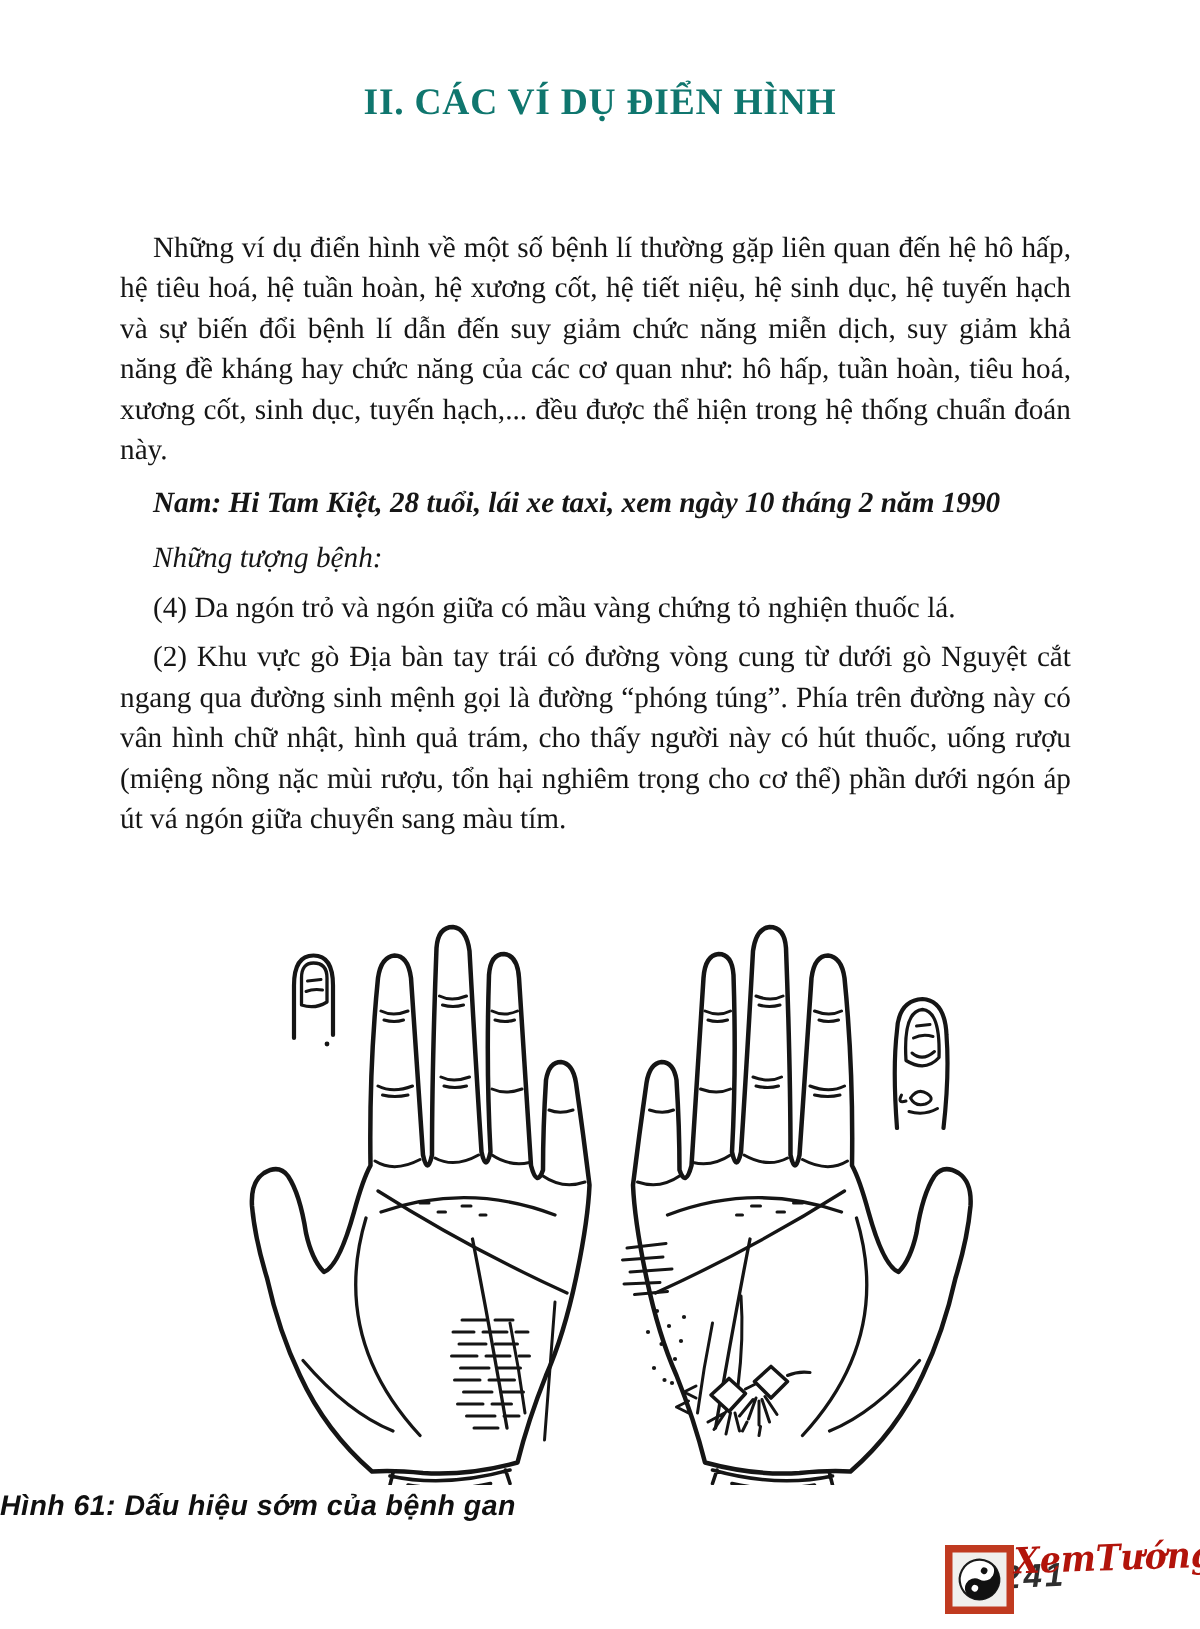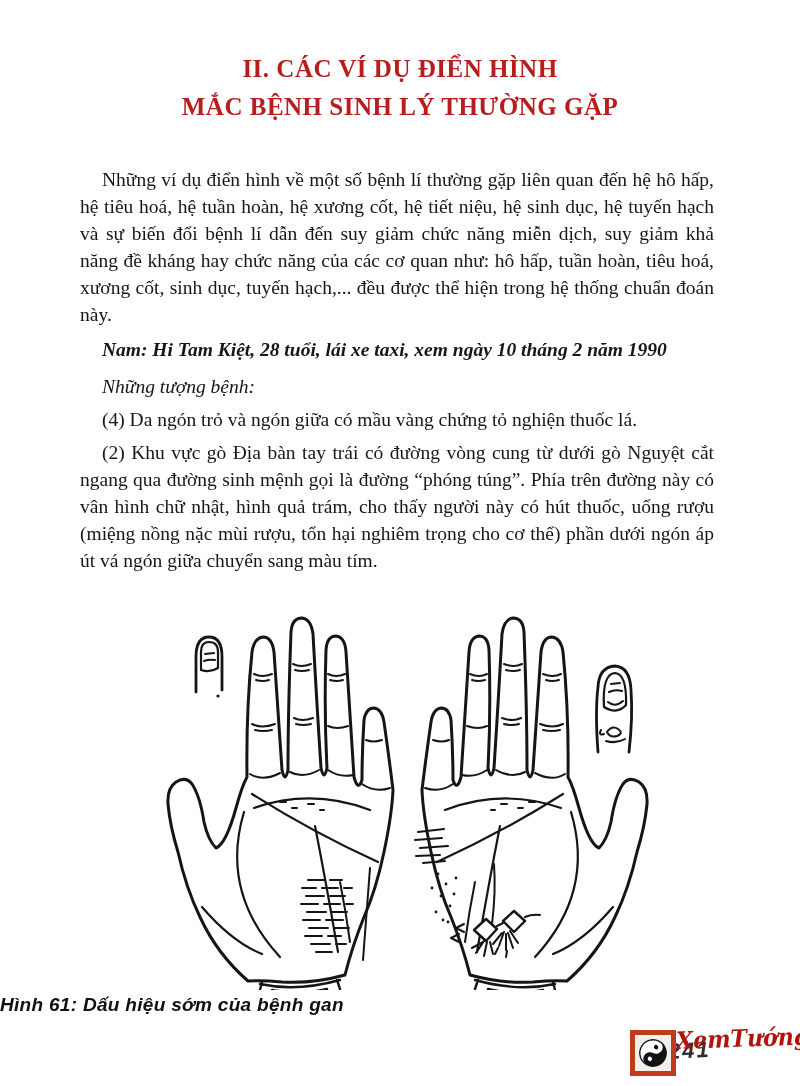--- a/index.html
+++ b/index.html
@@ -3,24 +3,24 @@
 <meta charset="utf-8">
 <style>
   html,body{margin:0;padding:0;background:#777;}
   .page{
     position:relative;width:800px;height:1086px;margin:0 auto;
     background:#ffffff;overflow:hidden;
     font-family:"Liberation Serif","DejaVu Serif",serif;color:#161616;
   }
   .title{
     position:absolute;top:50px;left:40px;width:720px;text-align:center;
-    font-weight:bold;font-size:25px;line-height:38px;letter-spacing:.5px;color:#b91c1c;
+    font-weight:bold;font-size:25px;line-height:38px;letter-spacing:.5px;color:#0f766e;
   }
   .textblock{
-    position:absolute;top:166px;left:80px;width:634px;
+    position:absolute;top:152px;left:80px;width:634px;
     font-size:19.5px;line-height:27px;text-align:justify;
   }
   .textblock p{margin:0 0 6px 0;text-indent:22px;}
   p.intro{margin-bottom:7px;}
   p.case-header{font-weight:bold;font-style:italic;line-height:29px;margin-bottom:9px;font-family:Liberation Serif, serif;}
   p.symptom-label{font-style:italic;margin-bottom:6px;}
   p.finding{margin-bottom:6px;}
   .figure-wrap{position:absolute;left:112px;top:612px;width:580px;height:378px;}
   .figure-wrap svg{display:block;width:100%;height:100%;}
   .caption{
@@ -46,21 +46,20 @@
   }
   .hands path,.hands line,.hands circle{vector-effect:non-scaling-stroke;}
 </style>
 </head>
 <body>
 
 <div class="page">
 
   <div class="title">
     <div>II. CÁC VÍ DỤ ĐIỂN HÌNH</div>
-    <div>MẮC BỆNH SINH LÝ THƯỜNG GẶP</div>
   </div>
 
   <div class="textblock">
     <p class="intro">Những ví dụ điển hình về một số bệnh lí thường gặp liên quan đến hệ hô hấp, hệ tiêu hoá, hệ tuần hoàn, hệ xương cốt, hệ tiết niệu, hệ sinh dục, hệ tuyến hạch và sự biến đổi bệnh lí dẫn đến suy giảm chức năng miễn dịch, suy giảm khả năng đề kháng hay chức năng của các cơ quan như: hô hấp, tuần hoàn, tiêu hoá, xương cốt, sinh dục, tuyến hạch,... đều được thể hiện trong hệ thống chuẩn đoán này.</p>
     <p class="case-header">Nam: Hi Tam Kiệt, 28 tuổi, lái xe taxi, xem ngày 10 tháng 2 năm 1990</p>
     <p class="symptom-label">Những tượng bệnh:</p>
     <p class="finding">(4) Da ngón trỏ và ngón giữa có mầu vàng chứng tỏ nghiện thuốc lá.</p>
     <p class="finding">(2) Khu vực gò Địa bàn tay trái có đường vòng cung từ dưới gò Nguyệt cắt ngang qua đường sinh mệnh gọi là đường “phóng túng”. Phía trên đường này có vân hình chữ nhật, hình quả trám, cho thấy người này có hút thuốc, uống rượu (miệng nồng nặc mùi rượu, tổn hại nghiêm trọng cho cơ thể) phần dưới ngón áp út vá ngón giữa chuyển sang màu tím.</p>
   </div>
 

